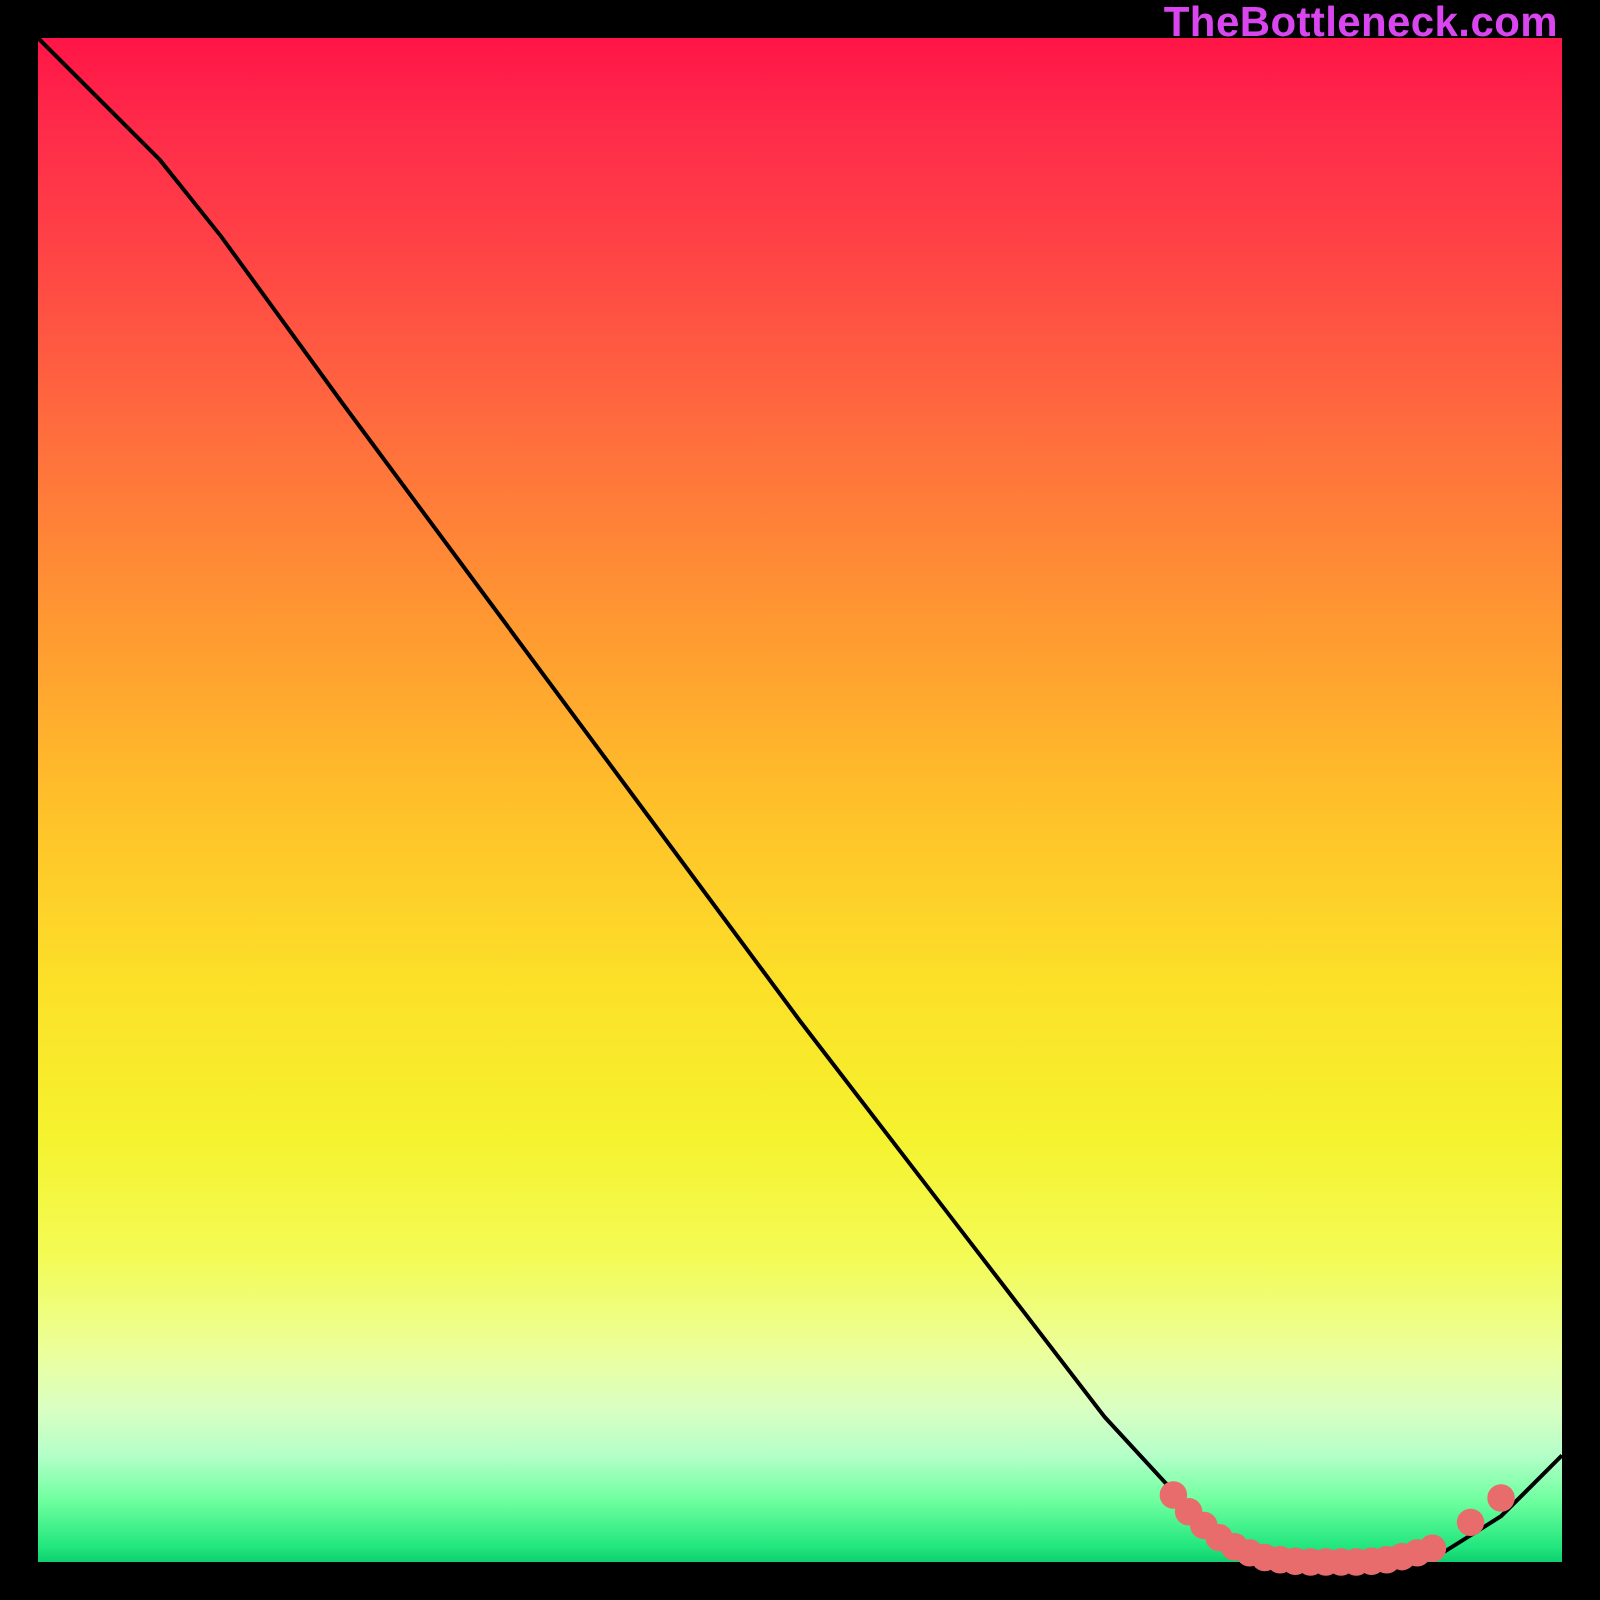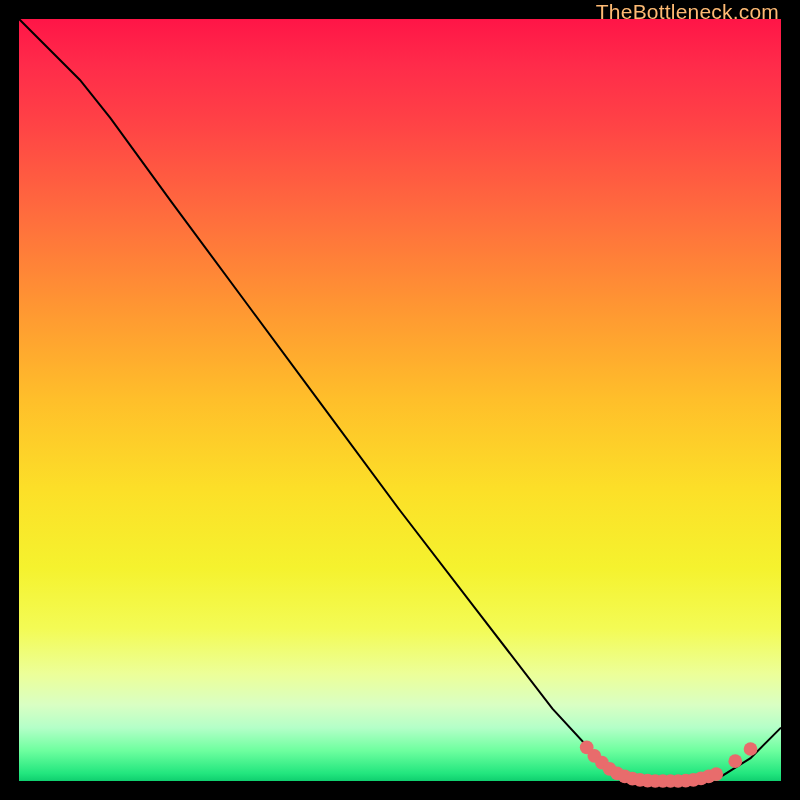--- a/index.html
+++ b/index.html
@@ -40,23 +40,23 @@
       #b4ffc8 93%,
       #6eff9f 96%,
       #22e67e 99%,
       #0fcf6f 100%
     );
   }
   .watermark {
     position: absolute;
     top: 0px;
     right: 21px;
-    color: #fdba74;
+    color: #d946ef;
     font-size: 21px;
-    font-weight: 400;
+    font-weight: 700;
     letter-spacing: 0.2px;
   }
   svg.curve {
     position: absolute;
     left: 0;
     top: 0;
     width: 762px;
     height: 762px;
     overflow: visible;
   }

